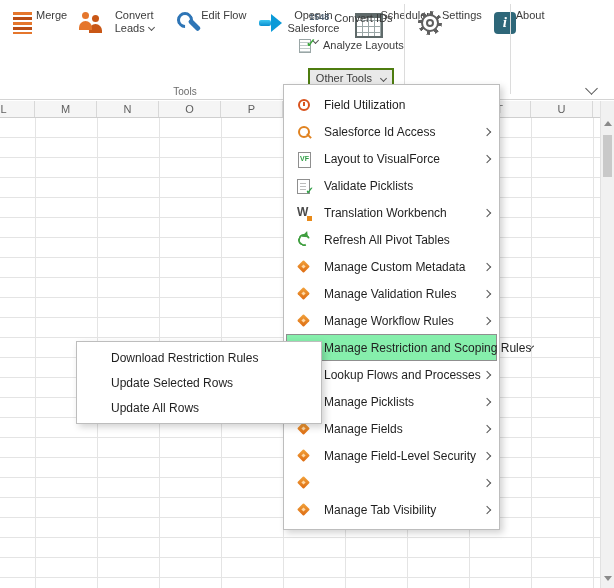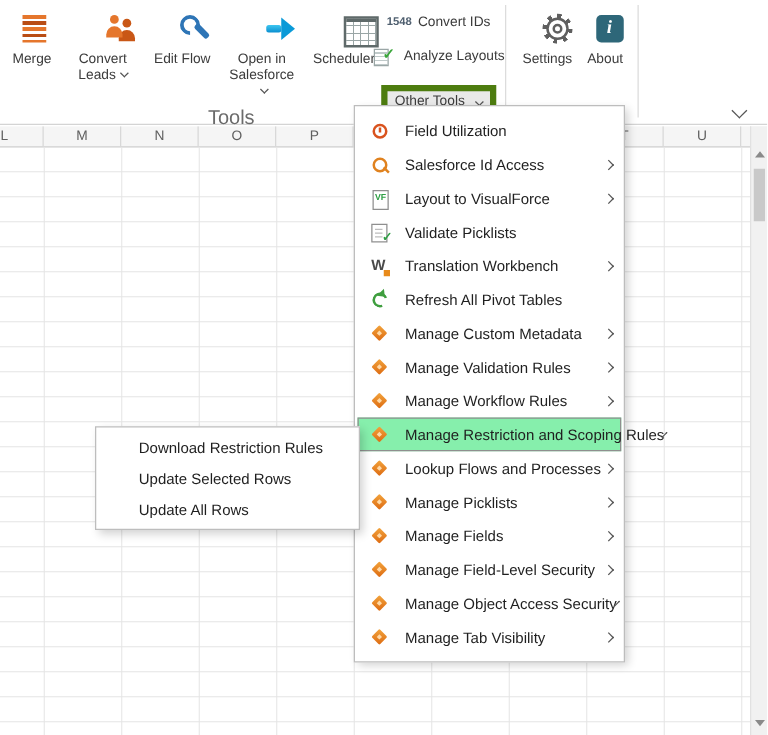--- a/index.html
+++ b/index.html
@@ -4,31 +4,31 @@
 <style>
 *{margin:0;padding:0;box-sizing:border-box}
 html,body{background:#fff}
 body{font-family:"Liberation Sans",sans-serif;color:#2b2b2b}
 .app{position:relative;width:614px;height:588px;overflow:hidden;background:#fff}
 
 
 .ribbon{position:absolute;left:0;top:0;width:614px;height:100px;background:#fff;border-bottom:1px solid #d4d4d4}
 .big-row{position:absolute;left:4px;top:4px;display:flex;align-items:flex-start}
 .repeat-contents{display:contents}
-.bigbtn{display:flex;flex-direction:column;align-items:flex-end;padding:3px 6px 0;cursor:pointer}
+.bigbtn{display:flex;flex-direction:row;align-items:flex-start;padding:3px 6px 0;cursor:pointer}
 .bicon-wrap{height:32px;display:flex;align-items:center;justify-content:center}
 .blabel{font-size:11px;color:#3b3b3b;text-align:center;line-height:13px;margin-top:2px;max-width:58px}
 .chev-d{display:inline-block;width:5px;height:5px;border-right:1.4px solid #555;border-bottom:1.4px solid #555;transform:rotate(45deg);margin-left:4px;vertical-align:2px}
 .smallcol{position:absolute;left:292px;top:8px;display:flex;flex-direction:column;gap:7px;align-items:center}
 .smallbtn{display:flex;align-items:center;gap:5px;font-size:11px;color:#3b3b3b;padding:2px 6px;cursor:pointer}
-.smallbtn.open{border:5px solid #4d7c0f;background:#e9e9e9;margin-top:6px}
+.smallbtn.open{border:2px solid #4d7c0f;background:#e9e9e9;margin-top:6px}
 .right-group{position:absolute;left:412px;top:4px;display:flex}
 .vsep{position:absolute;top:4px;width:1px;height:90px;background:#dcdcdc}
 .vsep.s1{left:404px}.vsep.s2{left:510px}
-.group-label{position:absolute;left:0;top:86px;width:370px;text-align:center;font-size:16px;color:#6b6b6b}
+.group-label{position:absolute;left:0;top:86px;width:370px;text-align:center;font-size:10px;color:#6b6b6b}
 .collapse-chev{position:absolute;right:18px;top:84px;width:9px;height:9px;border-right:1.6px solid #555;border-bottom:1.6px solid #555;transform:rotate(45deg);cursor:pointer}
 
 
 .bicon{position:relative;width:26px;height:26px;flex:0 0 26px}
 [data-name="merge-icon"]::before{content:"";position:absolute;left:3px;top:2px;width:19px;height:22px;
  background:repeating-linear-gradient(to bottom,#e5762c 0 3px,transparent 3px 10px),
             repeating-linear-gradient(to bottom,transparent 0 5px,#b94d15 5px 8px,transparent 8px 10px)}
 [data-name="convert-leads-icon"]::before{content:"";position:absolute;left:3px;top:2px;width:7px;height:7px;border-radius:50%;background:#e5762c;box-shadow:10px 3px 0 #c95716}
 [data-name="convert-leads-icon"]::after{content:"";position:absolute;left:0;top:11px;width:13px;height:9px;border-radius:7px 7px 0 0;background:#e5762c;box-shadow:10px 3px 0 #c95716}
 [data-name="edit-flow-icon"]::before{content:"";position:absolute;left:12px;top:10px;width:5px;height:14px;background:#2e75b6;border-radius:2px;transform:rotate(-45deg);transform-origin:top center}
@@ -85,21 +85,21 @@
  background:linear-gradient(#bdbdbd 0 0) 2px 3px/6px 1px no-repeat,linear-gradient(#bdbdbd 0 0) 2px 6px/6px 1px no-repeat,linear-gradient(#bdbdbd 0 0) 2px 9px/6px 1px no-repeat,#fff}
 [data-name="validate-picklists-icon"]::after{content:"\2713";position:absolute;right:-2px;bottom:-2px;color:#2e9e44;font-size:10px;font-weight:bold}
 [data-name="refresh-pivot-tables-icon"]::before{content:"";position:absolute;inset:2px;border:2px solid #3f9e3f;border-radius:50%;border-right-color:transparent;transform:rotate(25deg)}
 [data-name="refresh-pivot-tables-icon"]::after{content:"";position:absolute;right:0;top:1px;border:4px solid transparent;border-left:5px solid #3f9e3f;transform:rotate(45deg)}
 [data-name="translation-workbench-icon"]::before{content:"W";position:absolute;left:1px;top:0;font-size:12px;font-weight:bold;color:#4a4a4a}
 [data-name="translation-workbench-icon"]::after{content:"";position:absolute;right:0;bottom:0;width:5px;height:5px;background:#e88a1a}
 [data-name="manage-item-icon"]::before{content:"";position:absolute;left:3px;top:3px;width:9px;height:9px;background:linear-gradient(135deg,#f2a33c,#dd6b12);transform:rotate(45deg);border-radius:1px}
 [data-name="manage-item-icon"]::after{content:"";position:absolute;left:6px;top:6px;width:3px;height:3px;background:#ffd9a6;transform:rotate(45deg)}
 
 
-.submenu{position:absolute;left:76px;top:341px;width:212px;background:#fff;border:1px solid #bdbdbd;box-shadow:3px 3px 7px rgba(0,0,0,.18);padding:3px 0;z-index:11}
+.submenu{position:absolute;left:76px;top:341px;width:246px;background:#fff;border:1px solid #bdbdbd;box-shadow:3px 3px 7px rgba(0,0,0,.18);padding:3px 0;z-index:11}
 .submenu-item{height:25px;display:flex;align-items:center;padding-left:34px;font-size:12px;color:#1f1f1f;cursor:pointer;white-space:nowrap}
 </style>
 </head>
 <body>
 
 <div class="app" data-name="excel-addin-window">
 
   <div class="ribbon" data-name="ribbon">
 
     <div class="big-row repeat-contents-wrap" data-name="ribbon-big-buttons">
@@ -270,21 +270,20 @@
       <span class="ml" data-name="menu-item-label">Manage Fields</span>
       <span class="sub-arrow" data-name="submenu-arrow-icon"></span>
     </div>
       <div class="menu-item" data-name="menu-item">
       <span class="mi" data-name="manage-item-icon"></span>
       <span class="ml" data-name="menu-item-label">Manage Field-Level Security</span>
       <span class="sub-arrow" data-name="submenu-arrow-icon"></span>
     </div>
       <div class="menu-item" data-name="menu-item">
       <span class="mi" data-name="manage-item-icon"></span>
-      <span class="ml" data-name="menu-item-label">Manage Object Access Security</span>
       <span class="sub-arrow" data-name="submenu-arrow-icon"></span>
     </div>
       <div class="menu-item" data-name="menu-item">
       <span class="mi" data-name="manage-item-icon"></span>
       <span class="ml" data-name="menu-item-label">Manage Tab Visibility</span>
       <span class="sub-arrow" data-name="submenu-arrow-icon"></span>
     </div>
     </div>
 
   <div class="submenu" data-name="restriction-rules-submenu">

